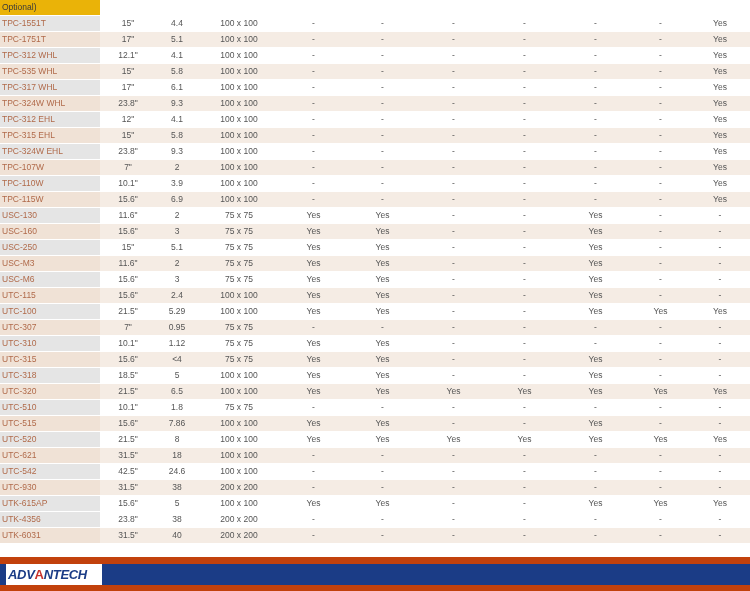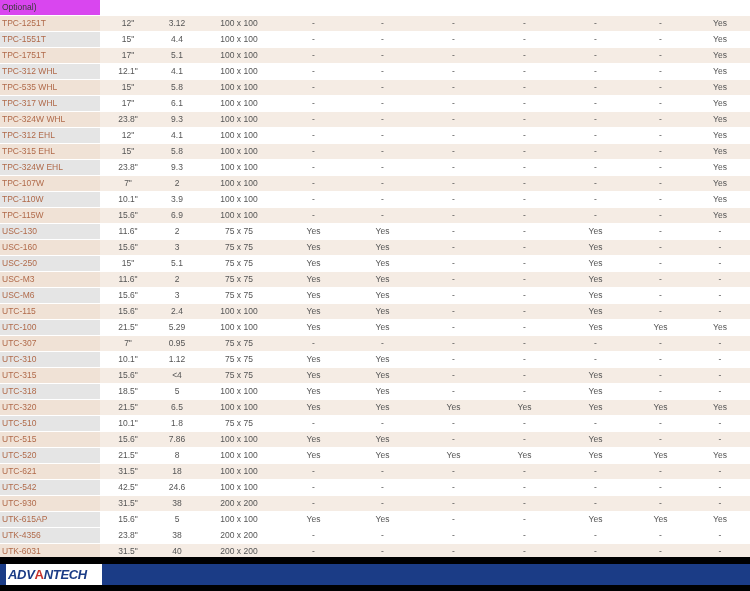--- a/index.html
+++ b/index.html
@@ -75,41 +75,41 @@
 
   
   .opt-row td {
     background: #dedede;
     color: #3a3a3a;
     height: 9px;
     line-height: 9px;
     font-size: 8.5px;
   }
   .opt-row td.colmodel {
-    background: #d946ef;
+    background: #eab308;
     color: #3a3a3a;
     margin-left: 26px;
   }
   .opt-row td.blank {
     background: #ffffff;
   }
 
   
   table.spec tr td {
     border-bottom: 1px solid #ffffff;
   }
 
   
   .footer {
     position: absolute;
     left: 0;
     bottom: 0;
     width: 750px;
     height: 34px;
-    background: #000000;
+    background: #c2410c;
     text-decoration: underline;
   }
   .footer-bar {
     position: absolute;
     left: 0;
     top: 7px;
     width: 750px;
     height: 21px;
     background: #1b3c86;
   }
@@ -164,33 +164,20 @@
         <td class="blank"></td>
         <td class="blank"></td>
         <td class="blank"></td>
         <td class="blank"></td>
         <td class="blank"></td>
         <td class="blank"></td>
         <td class="blank"></td>
         <td class="blank"></td>
         <td class="blank"></td>
       </tr>
-    <tr class="odd">
-          <td class="colmodel">TPC-1251T</td>
-          <td class="cell">12"</td>
-          <td class="cell">3.12</td>
-          <td class="cell">100 x 100</td>
-          <td class="cell">-</td>
-          <td class="cell">-</td>
-          <td class="cell">-</td>
-          <td class="cell">-</td>
-          <td class="cell">-</td>
-          <td class="cell">-</td>
-          <td class="cell">Yes</td>
-        </tr>
         <tr class="even">
           <td class="colmodel">TPC-1551T</td>
           <td class="cell">15"</td>
           <td class="cell">4.4</td>
           <td class="cell">100 x 100</td>
           <td class="cell">-</td>
           <td class="cell">-</td>
           <td class="cell">-</td>
           <td class="cell">-</td>
           <td class="cell">-</td>

